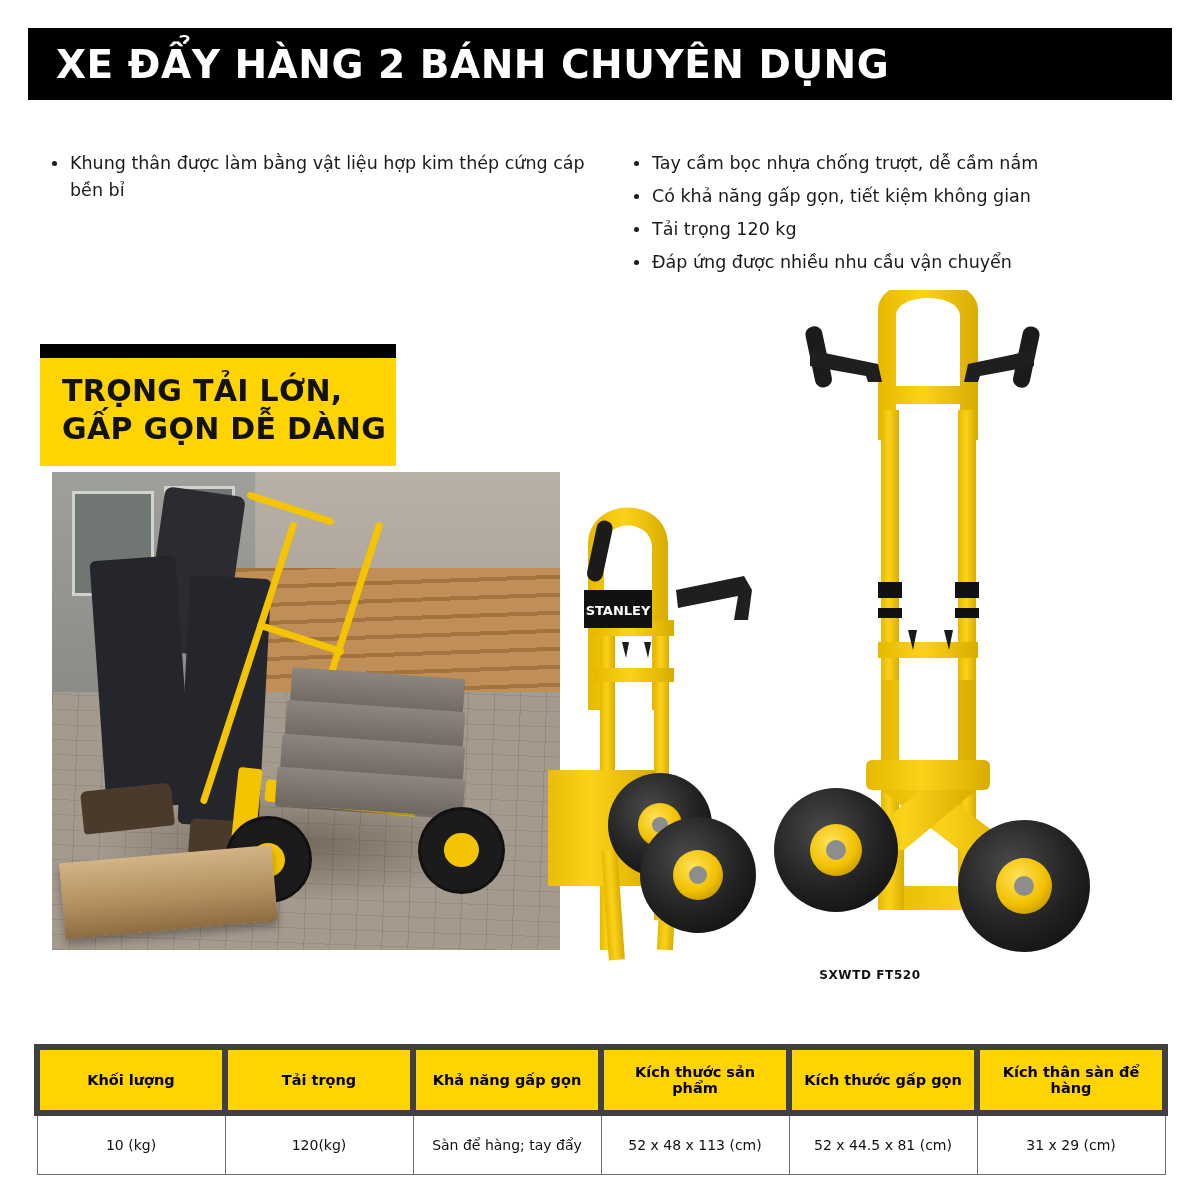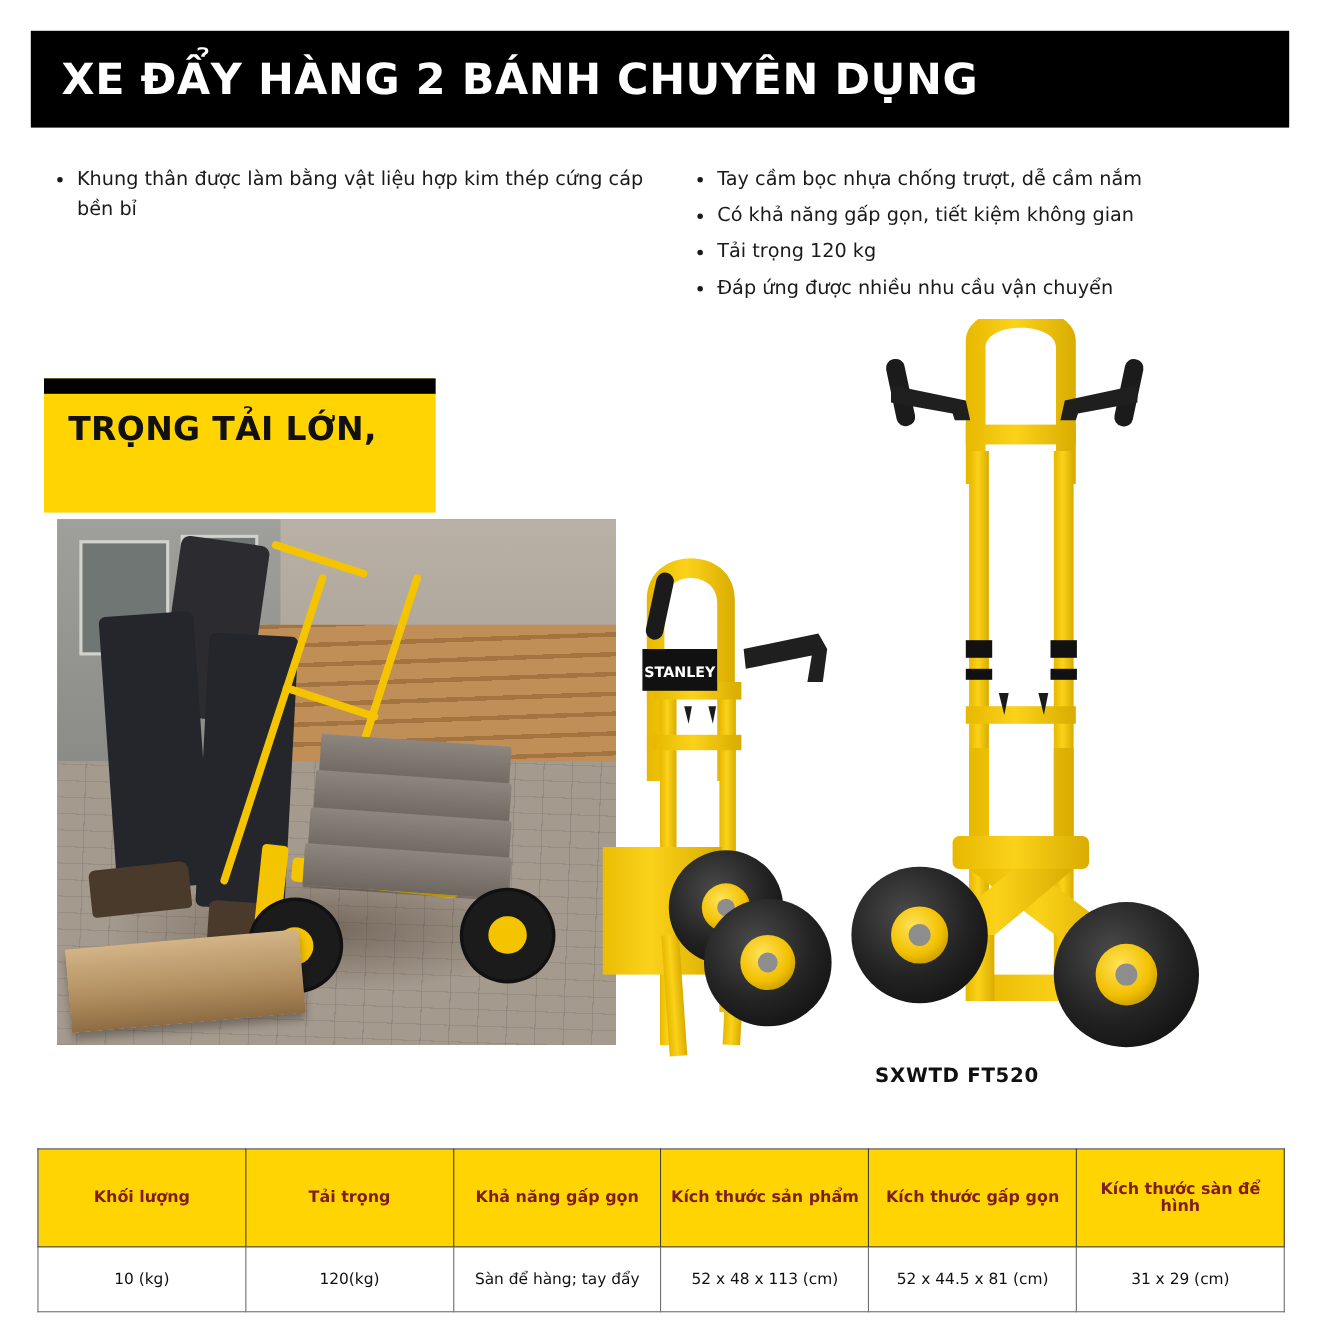--- a/index.html
+++ b/index.html
@@ -14,21 +14,21 @@
     overflow: hidden;
     position: relative;
   }
 
   
   .header-bar {
     position: absolute;
     left: 28px;
     top: 28px;
     width: 1144px;
-    height: 88px;
+    height: 72px;
     background: #000000;
     display: flex;
     align-items: center;
     padding-left: 28px;
     box-sizing: border-box;
   }
   .header-title {
     color: #ffffff;
     font-family: "DejaVu Sans", "Liberation Sans", sans-serif;
     font-size: 39px;
@@ -211,44 +211,44 @@
     top: 290px;
     width: 620px;
     height: 680px;
   }
   .model-code {
     position: absolute;
     left: 560px;
     top: 968px;
     width: 620px;
     text-align: center;
-    font-size: 18px;
+    font-size: 12px;
     font-weight: bold;
     color: #111111;
     letter-spacing: 0.6px;
   }
 
   
   .spec-table {
     position: absolute;
     left: 34px;
     top: 1044px;
     width: 1134px;
     border-collapse: collapse;
     table-layout: fixed;
   }
   .spec-table th {
     background: #ffd400;
-    border: 1px solid #404040;
+    border: 6px solid #404040;
     height: 56px;
     font-size: 14.5px;
     font-weight: bold;
-    color: #7f1d1d;
+    color: #000000;
     text-align: center;
-    padding: 16px 6px;
+    padding: 2px 6px;
   }
   .spec-table td {
     background: #ffffff;
     border: 1px solid #6f6f6f;
     height: 54px;
     font-size: 14px;
     color: #111111;
     text-align: center;
     padding: 2px 6px;
   }
@@ -310,20 +310,21 @@
   </div>
   <div class="ph-wheel" style="left:72%;top:70%;width:16%;height:17%">
     <div class="hub"></div>
   </div>
 
   <div class="ph-plank"></div>
 </div>
 
 <div class="callout">
   <div class="callout-line">TRỌNG TẢI LỚN,</div>
+  <div class="callout-line">GẤP GỌN DỄ DÀNG</div>
 </div>
 
 <div class="product-area">
   <svg width="620" height="680" viewBox="0 0 620 680">
     <defs>
       <linearGradient id="yel" x1="0" y1="0" x2="1" y2="0">
         <stop offset="0%" stop-color="#e7b800"></stop>
         <stop offset="45%" stop-color="#fbd21a"></stop>
         <stop offset="100%" stop-color="#d9ac00"></stop>
       </linearGradient>
@@ -425,21 +426,21 @@
 <div class="model-code">SXWTD FT520</div>
 
 <table class="spec-table">
   <thead>
     <tr>
       <th>Khối lượng</th>
       <th>Tải trọng</th>
       <th>Khả năng gấp gọn</th>
       <th>Kích thước sản phẩm</th>
       <th>Kích thước gấp gọn</th>
-      <th>Kích thước sàn để hình</th>
+      <th>Kích thân sàn để hàng</th>
     </tr>
   </thead>
   <tbody>
     <tr>
       <td>10 (kg)</td>
       <td>120(kg)</td>
       <td>Sàn để hàng; tay đẩy</td>
       <td>52 x 48 x 113 (cm)</td>
       <td>52 x 44.5 x 81  (cm)</td>
       <td>31 x 29 (cm)</td>

